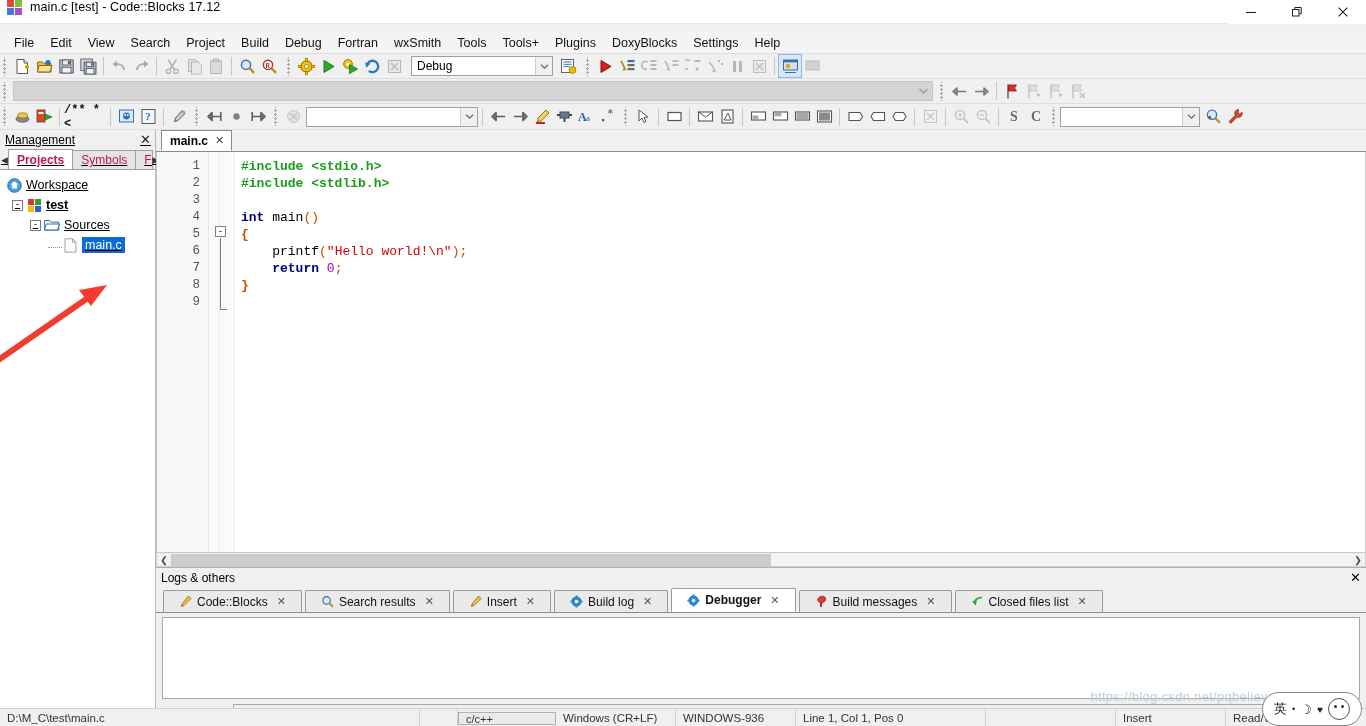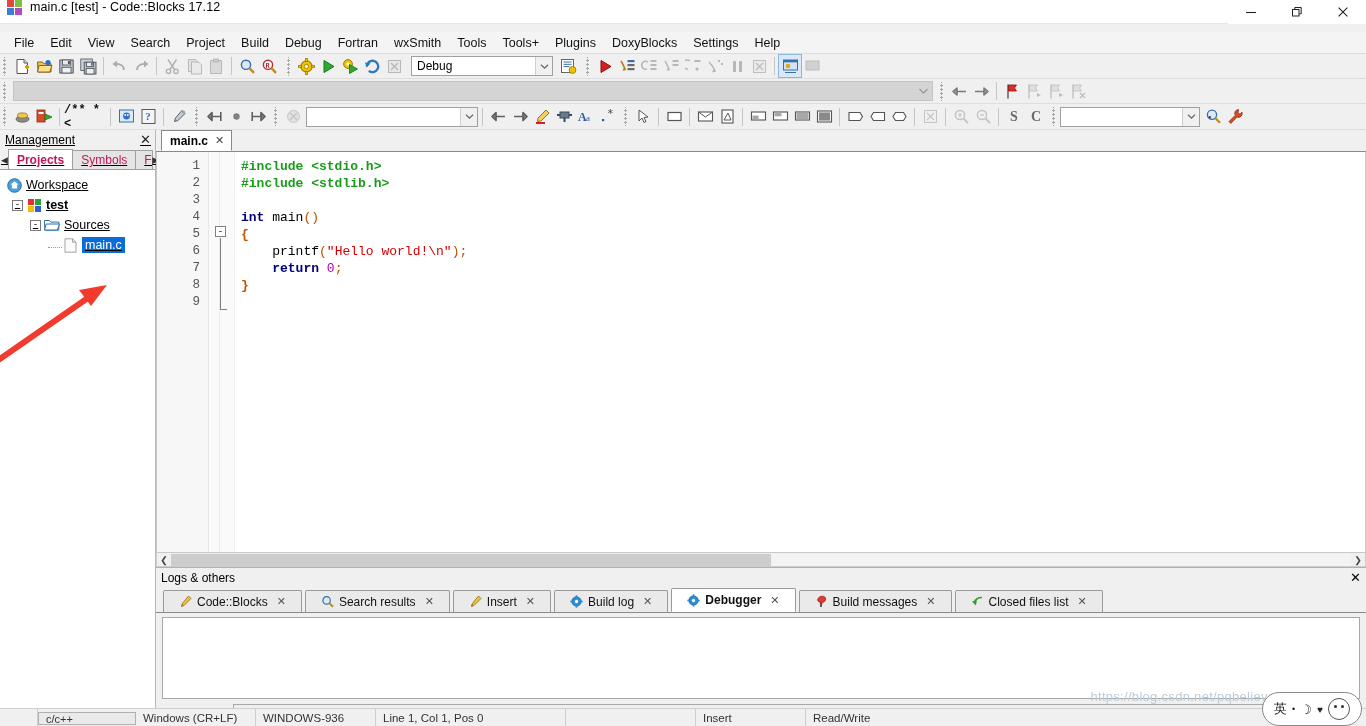--- a/index.html
+++ b/index.html
@@ -979,20 +979,21 @@
           <div class="cmdrow">
             <span class="cmdlabel">Command:</span>
             <input class="cmdinput" type="text" placeholder="" style="">
           </div>
         </div>
       </div>
     </div>
   </div>
 
   <div class="statusbar">
+    <div class="sb-cell" style="width:420px">D:\M_C\test\main.c</div>
     <div class="sb-cell" style="width:38px"></div>
     <div class="sb-cell sb-inset" style="width:98px; font-size:11px;">c/c++</div>
     <div class="sb-cell" style="width:120px">Windows (CR+LF)</div>
     <div class="sb-cell" style="width:120px">WINDOWS-936</div>
     <div class="sb-cell" style="width:190px">Line 1, Col 1, Pos 0</div>
     <div class="sb-cell" style="width:130px"></div>
     <div class="sb-cell" style="width:110px">Insert</div>
     <div class="sb-cell" style="width:130px; border-right:none;">Read/Write</div>
   </div>
 

